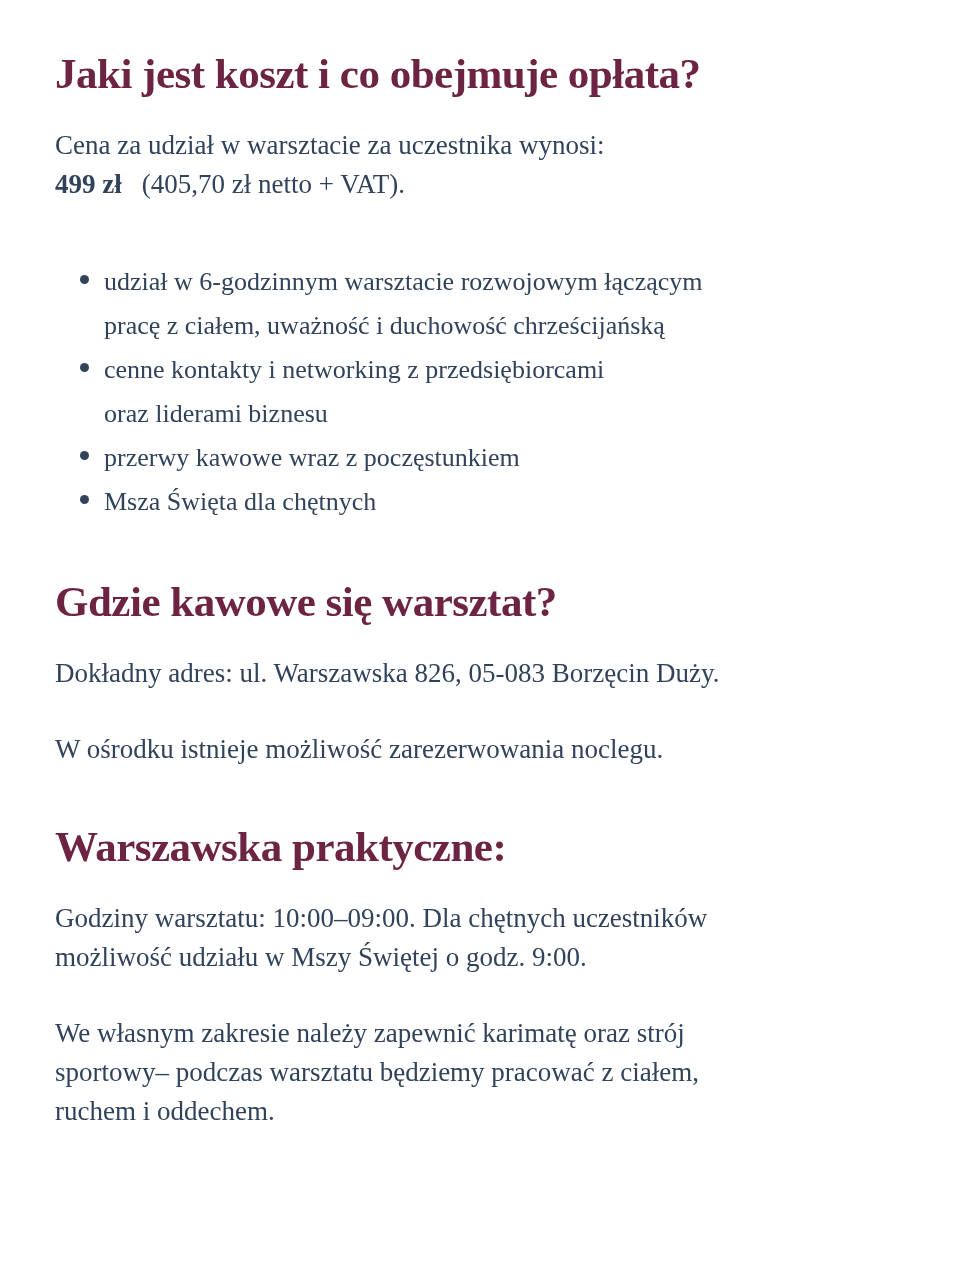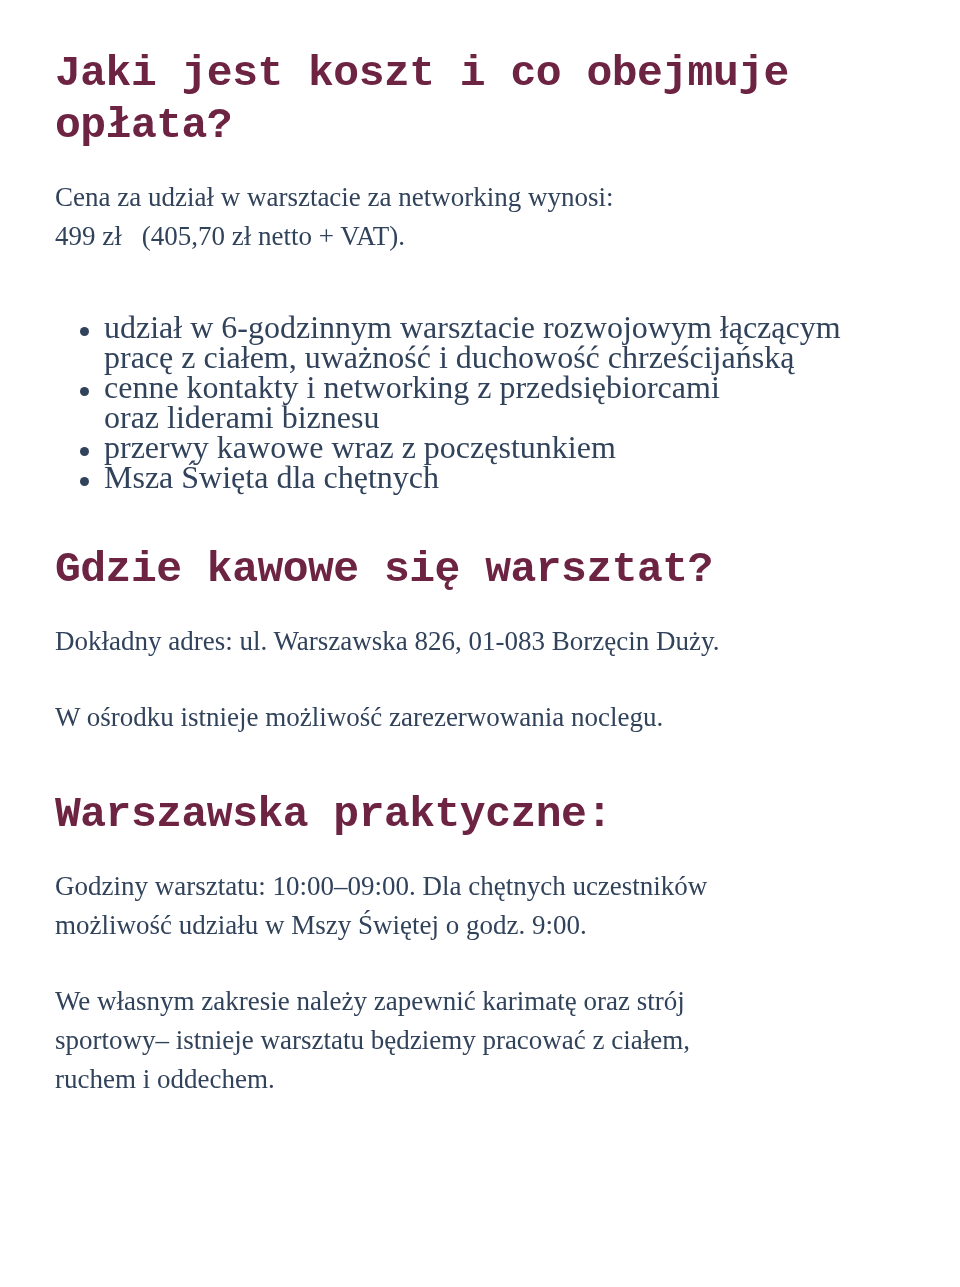--- a/index.html
+++ b/index.html
@@ -14,52 +14,52 @@
     font-family: "Liberation Serif", "DejaVu Serif", serif;
   }
   .page {
     width: 960px;
     height: 1287px;
     overflow: hidden;
     background: var(--page-bg);
     padding: 48px 58px 0 55px;
   }
   .heading {
-    font-family: Liberation Mono, monospace;
+    font-family: Liberation Serif, serif;
     font-size: 43px;
     line-height: 52px;
     font-weight: 700;
     letter-spacing: -0.5px;
     color: var(--heading-color);
     margin: 52px 0 26px 0;
   }
   .heading.first { margin-top: 0; }
   .para, .intro {
     font-size: 27px;
     line-height: 39px;
     color: var(--body-color);
     margin: 0 0 37px 0;
     max-width: 812px;
     white-space: pre-wrap;
   }
   .para:last-child { margin-bottom: 0; margin-top: 16px; }
   .intro { margin-bottom: 0; }
-  .price-value { font-weight: 400; }
+  .price-value { font-weight: 700; }
   .price-details { margin-left: 20px; }
   .includes-list {
     list-style: none;
     margin: 56px 0 0 0;
     padding: 0 0 0 25px;
   }
   .includes-list li {
     display: flex;
     align-items: flex-start;
     gap: 15px;
-    font-size: 32px;
-    line-height: 30px;
+    font-size: 26px;
+    line-height: 44px;
     color: var(--body-color);
   }
   .bullet-dot {
     flex: 0 0 auto;
     width: 9px;
     height: 9px;
     border-radius: 50%;
     background: var(--body-color);
     margin-top: 15px;
   }
@@ -68,21 +68,21 @@
     max-width: 740px;
   }
 </style>
 </head>
 <body>
 
 <div class="page">
 
   <section>
     <h1 class="heading first">Jaki jest koszt i co obejmuje opłata?</h1>
-    <p class="intro"><span>Cena za udział w warsztacie za networking wynosi:</span><br><strong class="price-value">499 zł</strong><span class="price-details">(405,70 zł netto + VAT).</span></p>
+    <p class="intro"><span>Cena za udział w warsztacie za uczestnika wynosi:</span><br><strong class="price-value">499 zł</strong><span class="price-details">(405,70 zł netto + VAT).</span></p>
 
     <ul class="includes-list">
       <li>
         <span class="bullet-dot"></span>
         <span class="li-text">udział w 6-godzinnym warsztacie rozwojowym łączącym
 pracę z ciałem, uważność i duchowość chrześcijańską</span>
       </li>
       <li>
         <span class="bullet-dot"></span>
         <span class="li-text">cenne kontakty i networking z przedsiębiorcami
@@ -94,26 +94,26 @@
       </li>
       <li>
         <span class="bullet-dot"></span>
         <span class="li-text">Msza Święta dla chętnych</span>
       </li>
     </ul>
   </section>
 
   <section>
     <h2 class="heading">Gdzie kawowe się warsztat?</h2>
-    <p class="para">Dokładny adres: ul. Warszawska 826, 01-083 Borzęcin Duży.</p>
+    <p class="para">Dokładny adres: ul. Warszawska 826, 05-083 Borzęcin Duży.</p>
     <p class="para">W ośrodku istnieje możliwość zarezerwowania noclegu.</p>
   </section>
 
   <section>
     <h2 class="heading">Warszawska praktyczne:</h2>
     <p class="para">Godziny warsztatu: 10:00–09:00. Dla chętnych uczestników
 możliwość udziału w Mszy Świętej o godz. 9:00.</p>
     <p class="para">We własnym zakresie należy zapewnić karimatę oraz strój
-sportowy– istnieje warsztatu będziemy pracować z ciałem,
+sportowy– podczas warsztatu będziemy pracować z ciałem,
 ruchem i oddechem.</p>
   </section>
 
 </div>
 
 </body></html>

